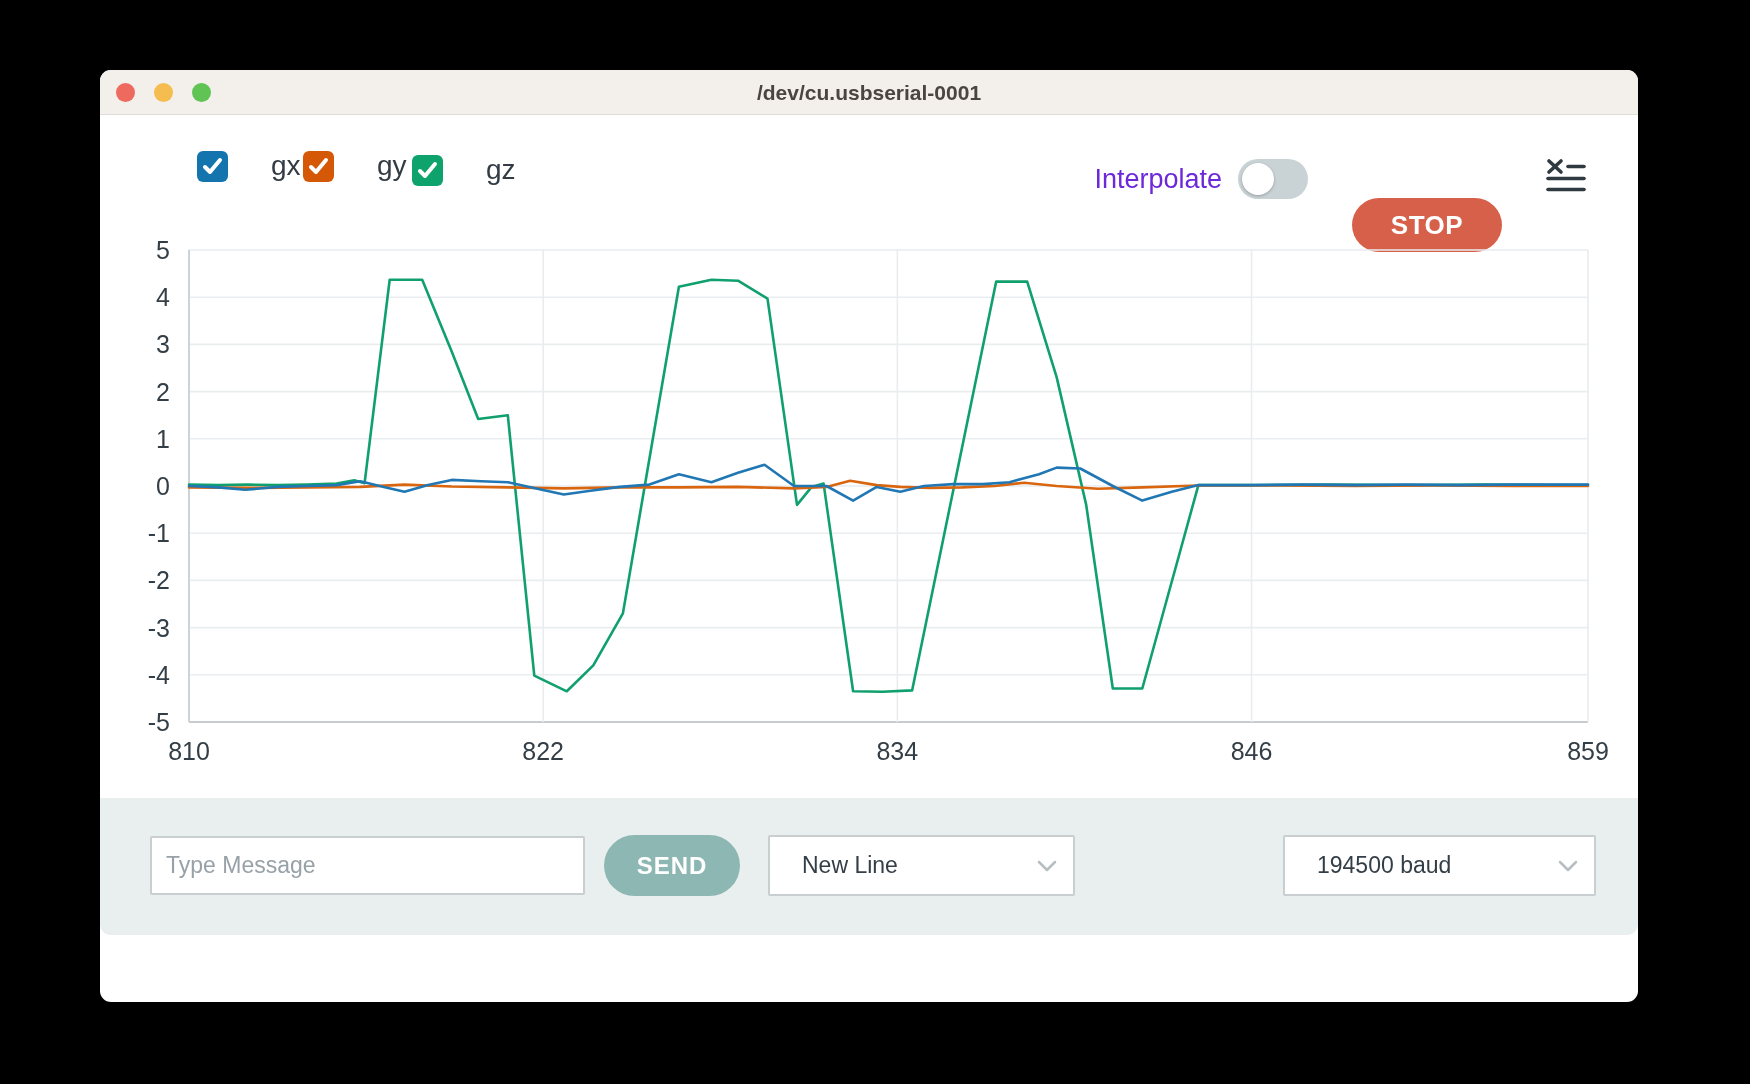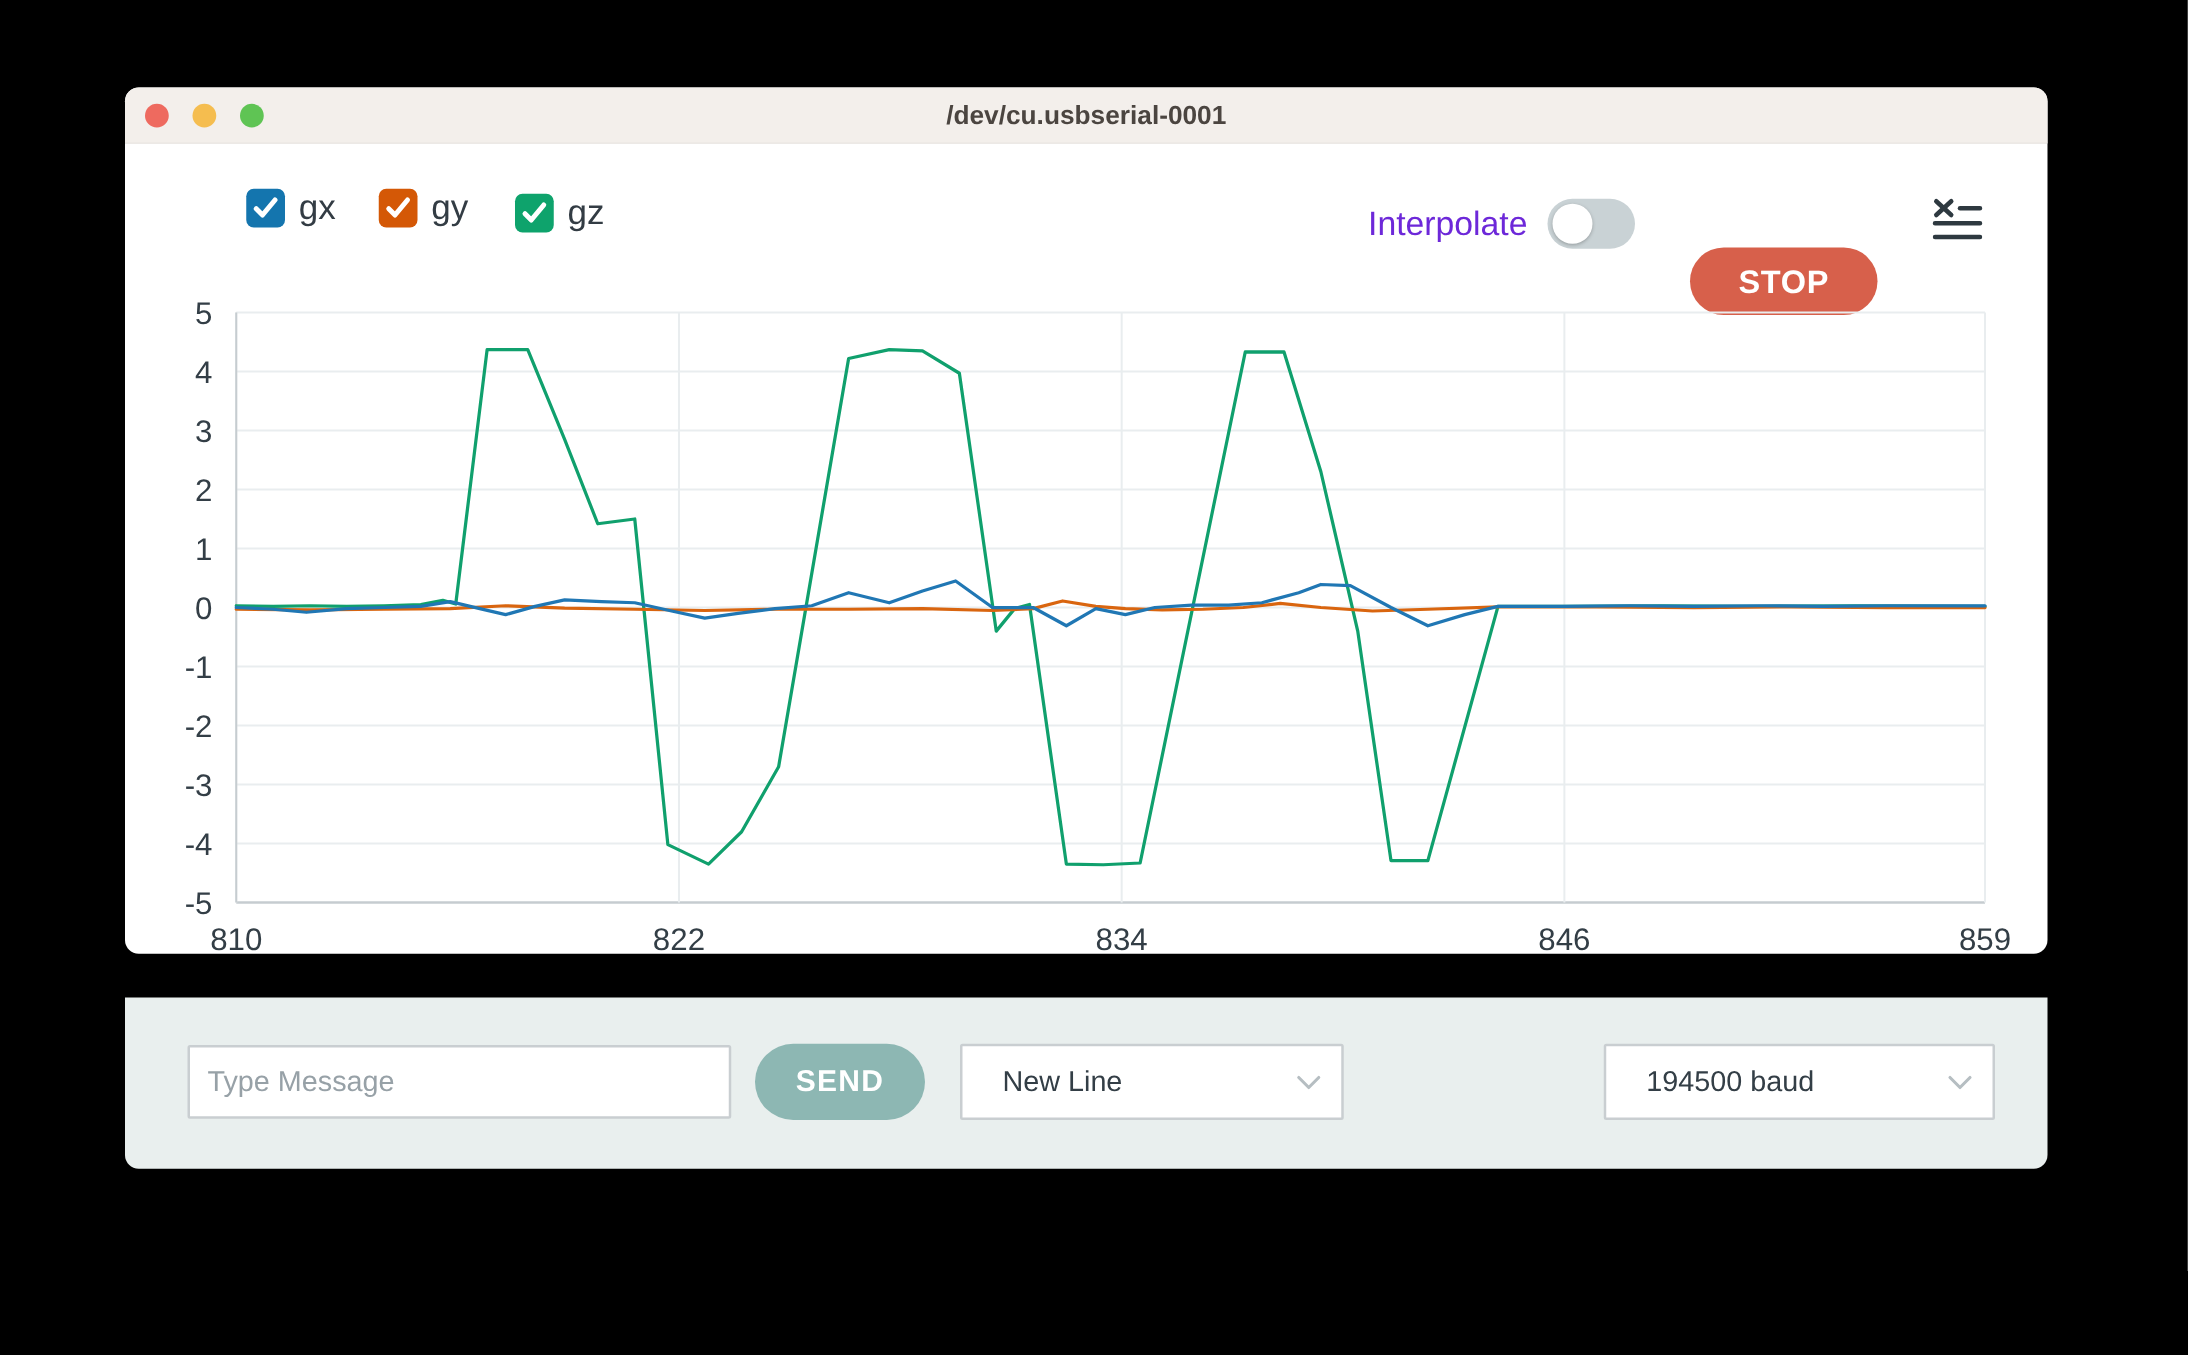--- a/index.html
+++ b/index.html
@@ -1,29 +1,29 @@
 <!DOCTYPE html>
 <html><head>
 <meta charset="utf-8">
 <style>
   html,body{margin:0;padding:0;background:#000;width:1750px;height:1084px;overflow:hidden;
     font-family:"Liberation Sans","DejaVu Sans",sans-serif;}
-  .window{position:absolute;left:100px;top:70px;width:1538px;height:693px;background:#ffffff;
+  .window{position:absolute;left:100px;top:70px;width:1538px;height:932px;background:#ffffff;
     border-radius:11px;box-shadow:0 25px 70px rgba(0,0,0,.6);}
   .titlebar{position:absolute;left:0;top:0;width:100%;height:45px;background:#f3efeb;
     border-radius:11px 11px 0 0;border-bottom:1px solid #e0dcd7;box-sizing:border-box;}
   .traffic{position:absolute;top:13px;width:19px;height:19px;border-radius:50%;}
   .t-red{left:16px;background:#ee6a5f;}
   .t-yellow{left:54px;background:#f5bd4f;}
   .t-green{left:92px;background:#5fc454;}
   .title-text{position:absolute;left:0;top:0;width:100%;height:45px;line-height:45px;
     text-align:center;font-size:21px;font-weight:bold;color:#4b4540;}
   
   .legend{position:absolute;left:0;top:70px;height:50px;}
-  .legend-item{position:absolute;display:flex;align-items:center;height:40px;top:6px;}
+  .legend-item{position:absolute;display:flex;align-items:center;height:40px;top:6px;gap:32px;}
   .cbox{width:31px;height:31px;border-radius:6px;display:flex;align-items:center;justify-content:center;}
   .clabel{margin-left:11px;font-size:28px;color:#333c44;}
   
   .interp-label{position:absolute;top:94px;right:416px;font-size:27px;color:#6d28d9;}
   .toggle{position:absolute;left:1138px;top:89px;width:70px;height:40px;border-radius:20px;
     background:#c9d2d5;}
   .knob{position:absolute;left:4px;top:4px;width:32px;height:32px;border-radius:50%;background:#fff;
     box-shadow:0 1px 3px rgba(0,0,0,.25);}
   .stop-btn{position:absolute;left:1252px;top:84px;width:150px;height:54px;border-radius:27px;
     background:#d7604b;color:#fff;font-size:26px;font-weight:bold;letter-spacing:.5px;

